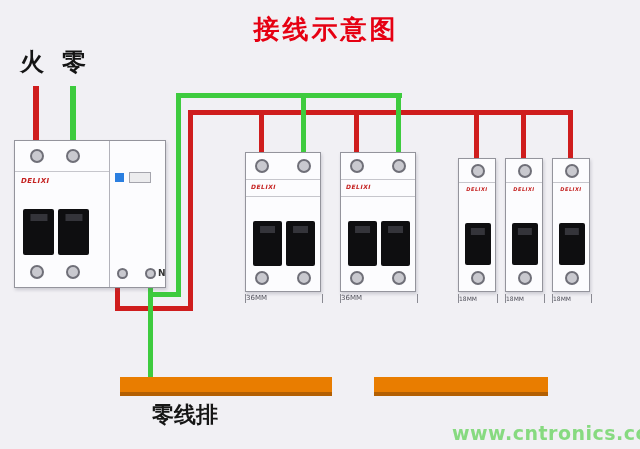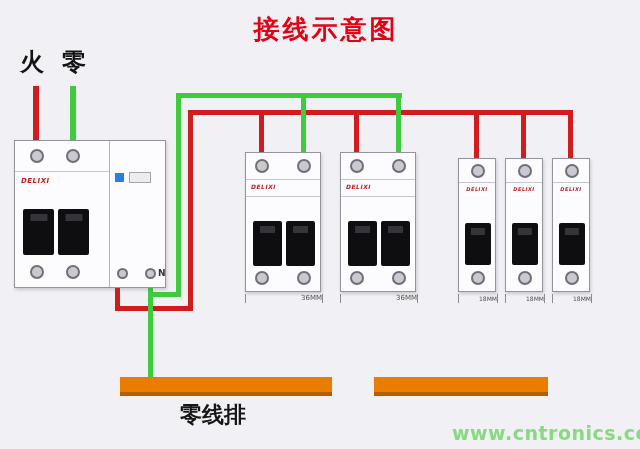--- a/index.html
+++ b/index.html
@@ -16,21 +16,21 @@
         border:2px solid #6f6f78;box-sizing:border-box;}
   .term.small{width:11px;height:11px;}
   .toggle{position:absolute;background:#0e0e10;border-radius:2px;}
   .toggle::after{content:"";position:absolute;left:50%;top:5px;transform:translateX(-50%);
                  width:55%;height:7px;background:#34343a;}
   .brand{position:absolute;font-weight:bold;color:#c4201f;letter-spacing:.5px;font-style:italic;}
   .hline{position:absolute;background:#c6c6cc;height:1px;}
   .vline{position:absolute;background:#b2b2ba;width:1px;}
   .indicator{position:absolute;background:#2b7fe0;}
   .btn{position:absolute;background:#ececee;border:1px solid #a5a5ad;box-sizing:border-box;}
-  .size-label{position:absolute;text-align:right;color:#50505a;
+  .size-label{position:absolute;text-align:left;color:#50505a;
               border-left:1px solid #8a8a92;border-right:1px solid #8a8a92;}
   .nbar{position:absolute;height:15px;background:#e97d00;border-bottom:4px solid #b35f02;}
   .nbar-label{position:absolute;font-size:22px;font-weight:bold;color:#161616;}
   .watermark{position:absolute;font-size:19px;color:#87da80;font-weight:bold;letter-spacing:.5px;}
   .nlabel{position:absolute;font-size:9px;color:#333;font-weight:bold;}
 </style>
 </head>
 <body>
 
 <div class="canvas">
@@ -126,17 +126,17 @@
     <div class="term" style="left:12px;top:5px;"></div>
     <div class="hline" style="left:0;top:23px;width:36px;"></div>
     <div class="brand" style="left:0;top:27px;width:100%;text-align:center;font-size:5px;">DELIXI</div>
     <div class="toggle" style="left:6px;top:64px;width:26px;height:42px;"></div>
     <div class="term" style="left:12px;top:112px;"></div>
   </div>
   <div class="size-label" style="left:552px;top:294px;width:38px;font-size:6px;line-height:9px;">18MM</div>
 
   <div class="nbar" style="left:120px;top:377px;width:212px;"></div>
   <div class="nbar" style="left:374px;top:377px;width:174px;"></div>
-  <div class="nbar-label" style="left:180px;top:400px;">零线排</div>
+  <div class="nbar-label" style="left:152px;top:400px;">零线排</div>
 
   <div class="watermark" style="left:452px;top:422px;">www.cntronics.com</div>
 
 </div>
 
 </body></html>

